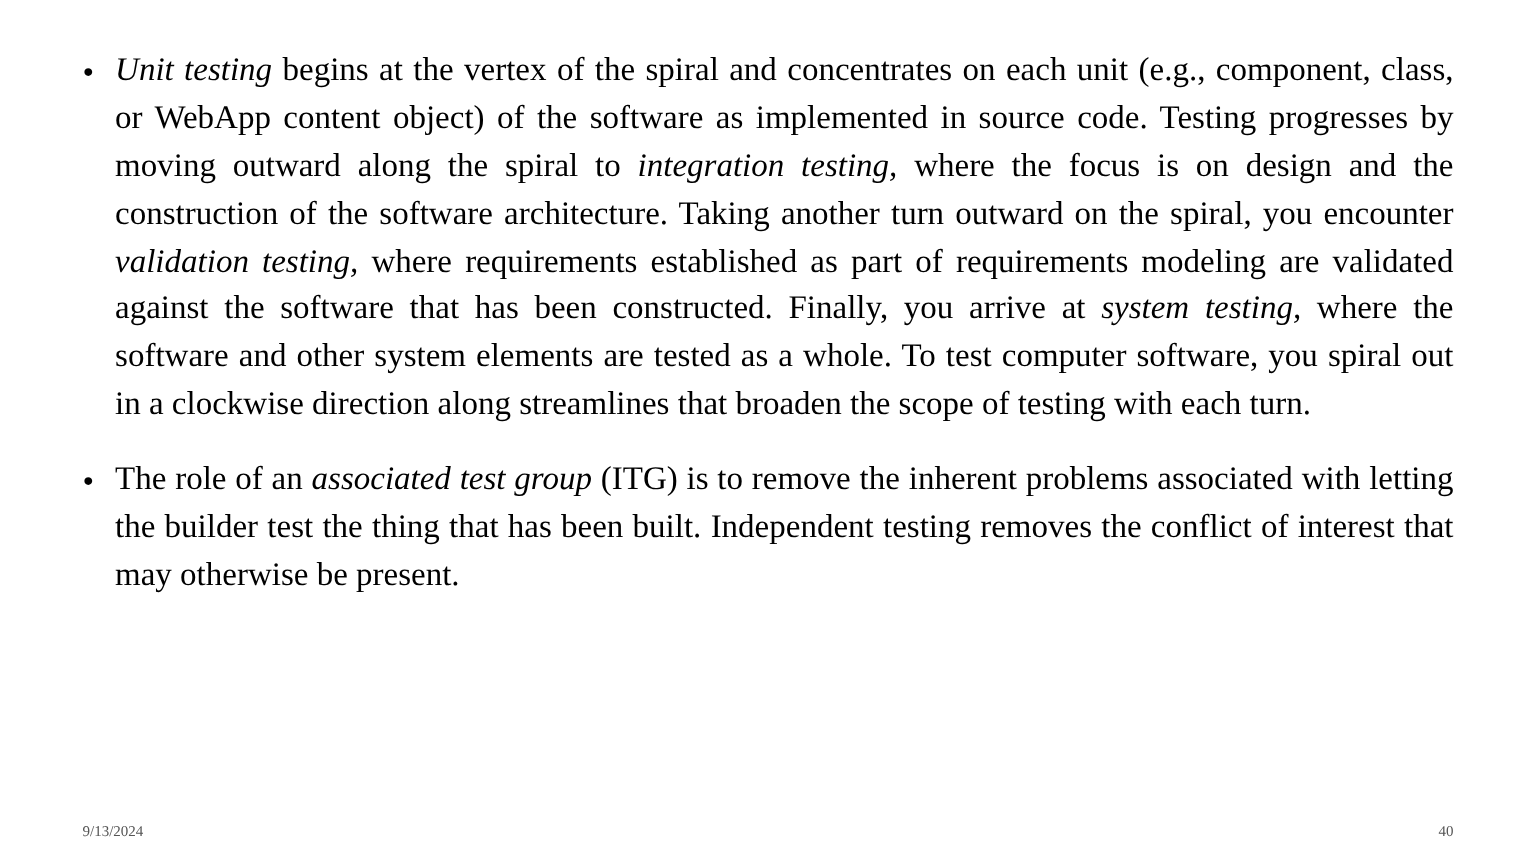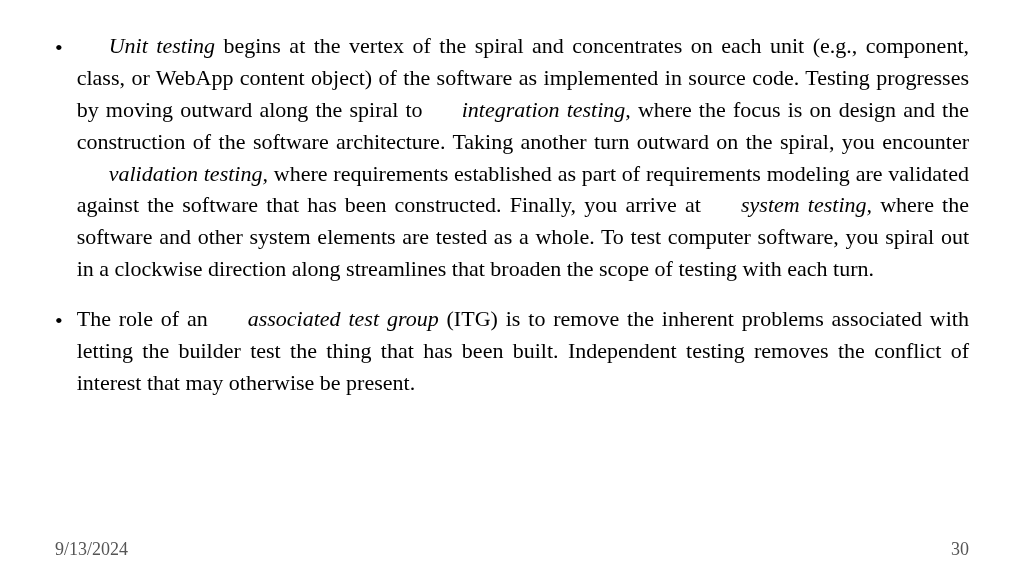--- a/index.html
+++ b/index.html
@@ -50,32 +50,31 @@
       flex-shrink: 0;
     }
 
     .bullet-text {
       flex: 1;
       text-align: justify;
     }
 
     em {
       font-style: italic;
-      margin-left: 32px;
     }
 
     .footer {
       display: flex;
       justify-content: space-between;
       align-items: center;
       position: absolute;
       bottom: 16px;
       left: 55px;
       right: 55px;
-      font-size: 18px;
+      font-size: 10px;
       color: #555555;
     }
   </style>
 </head>
 <body>
 
 <div class="slide-container">
   <ul class="bullet-list">
     <li class="bullet-item">
       <span class="bullet-dot">•</span>
@@ -86,15 +85,15 @@
     <li class="bullet-item">
       <span class="bullet-dot">•</span>
       <span class="bullet-text">
         The role of an <em>associated test group</em> (ITG) is to remove the inherent problems associated with letting the builder test the thing that has been built. Independent testing removes the conflict of interest that may otherwise be present.
       </span>
     </li>
   </ul>
 
   <div class="footer">
     <span>9/13/2024</span>
-    <span>30</span>
+    <span>40</span>
   </div>
 </div>
 
 </body></html>

